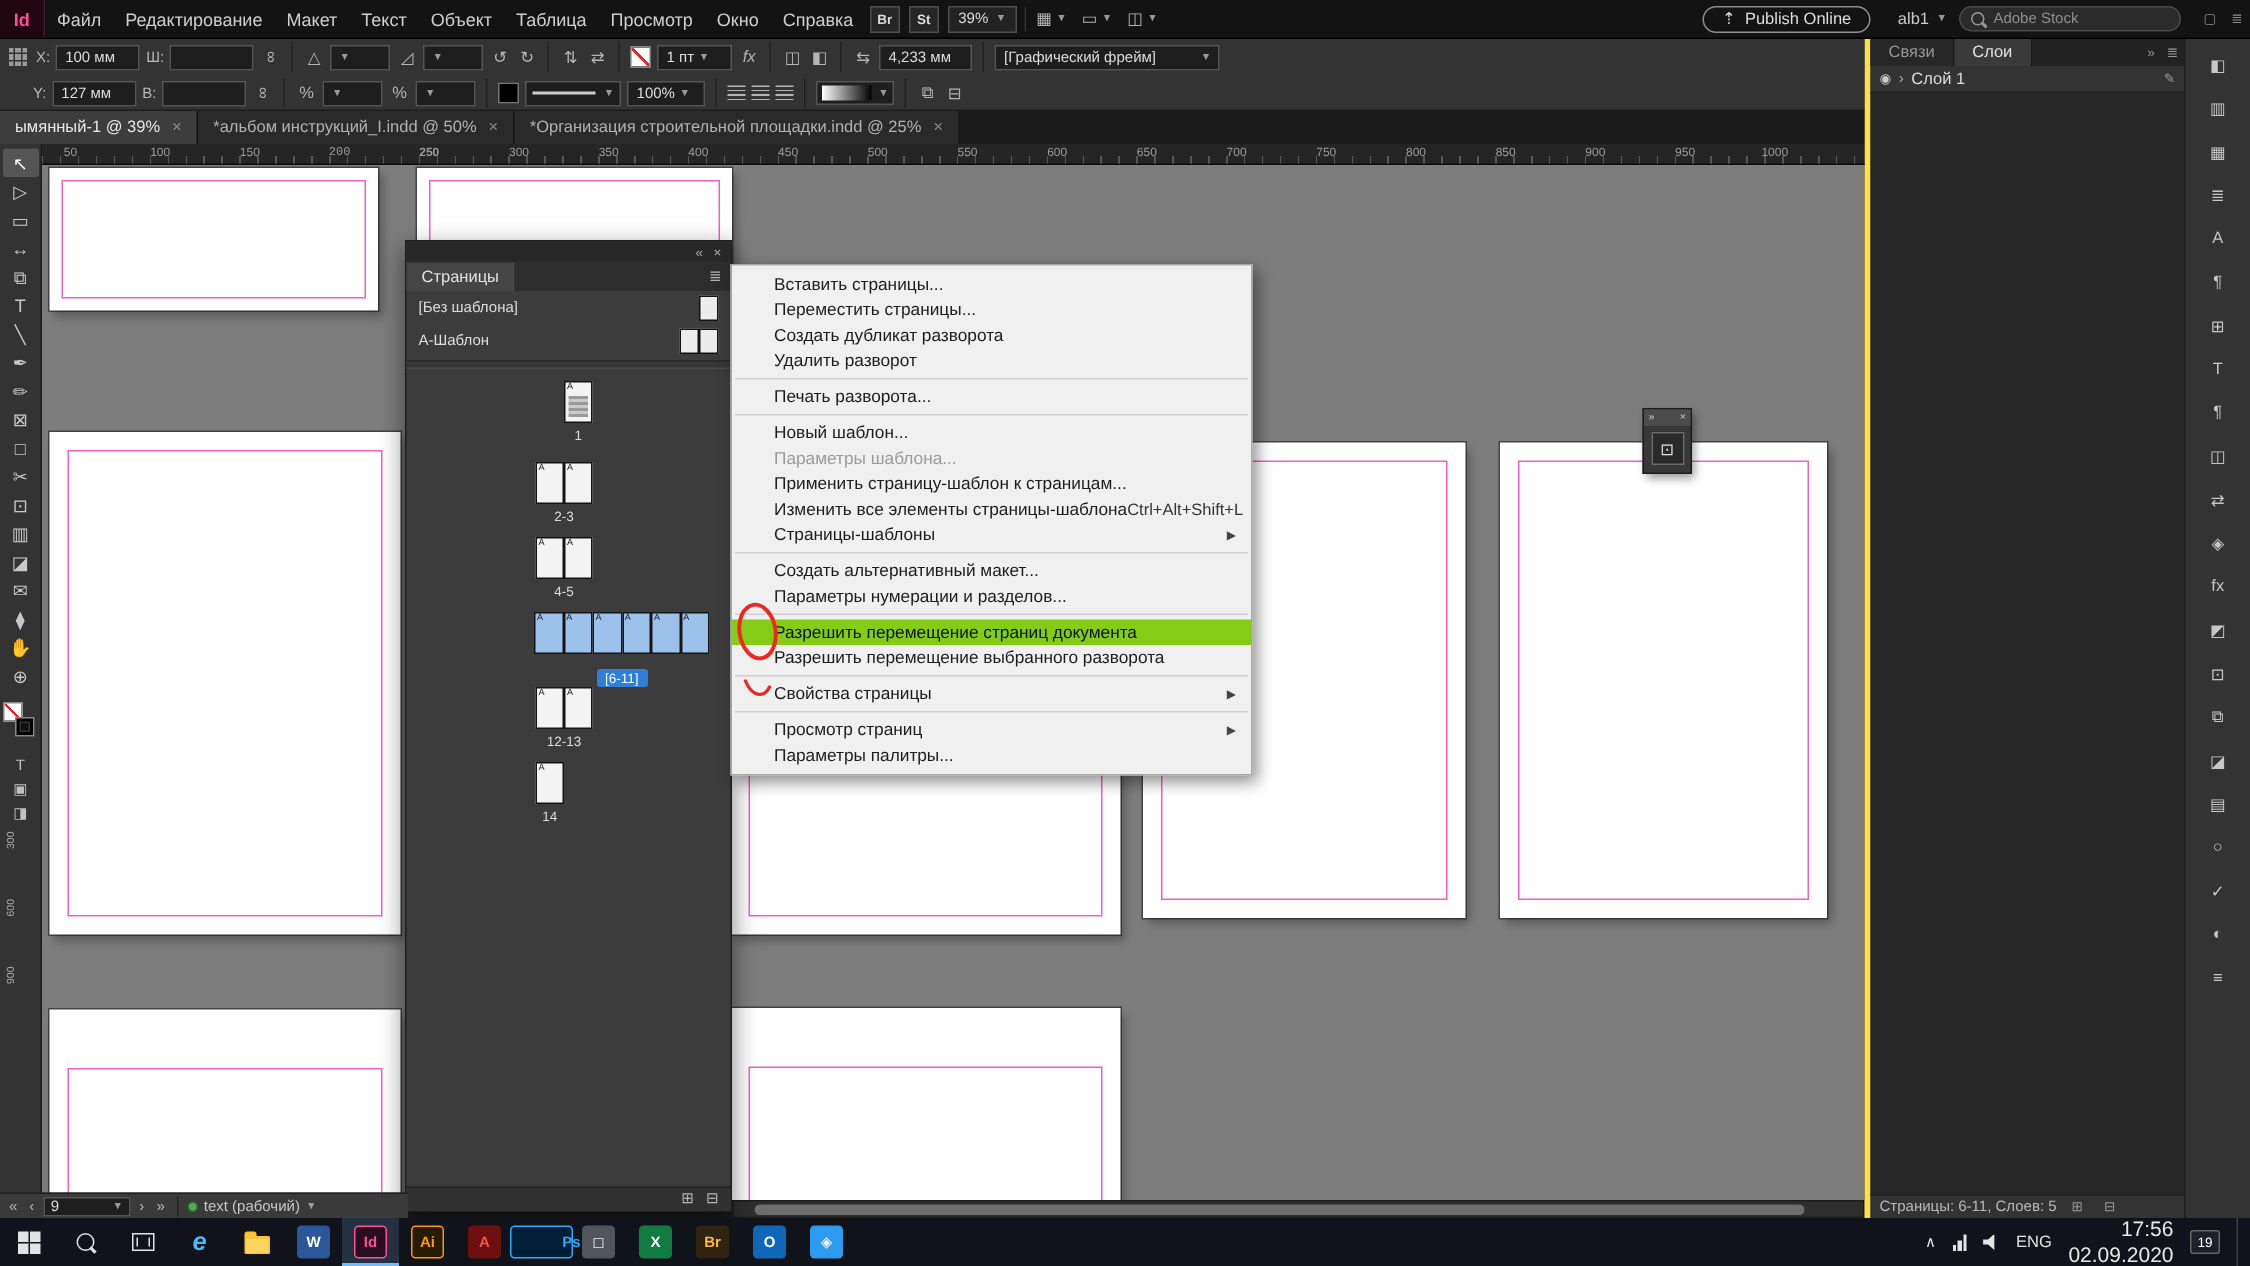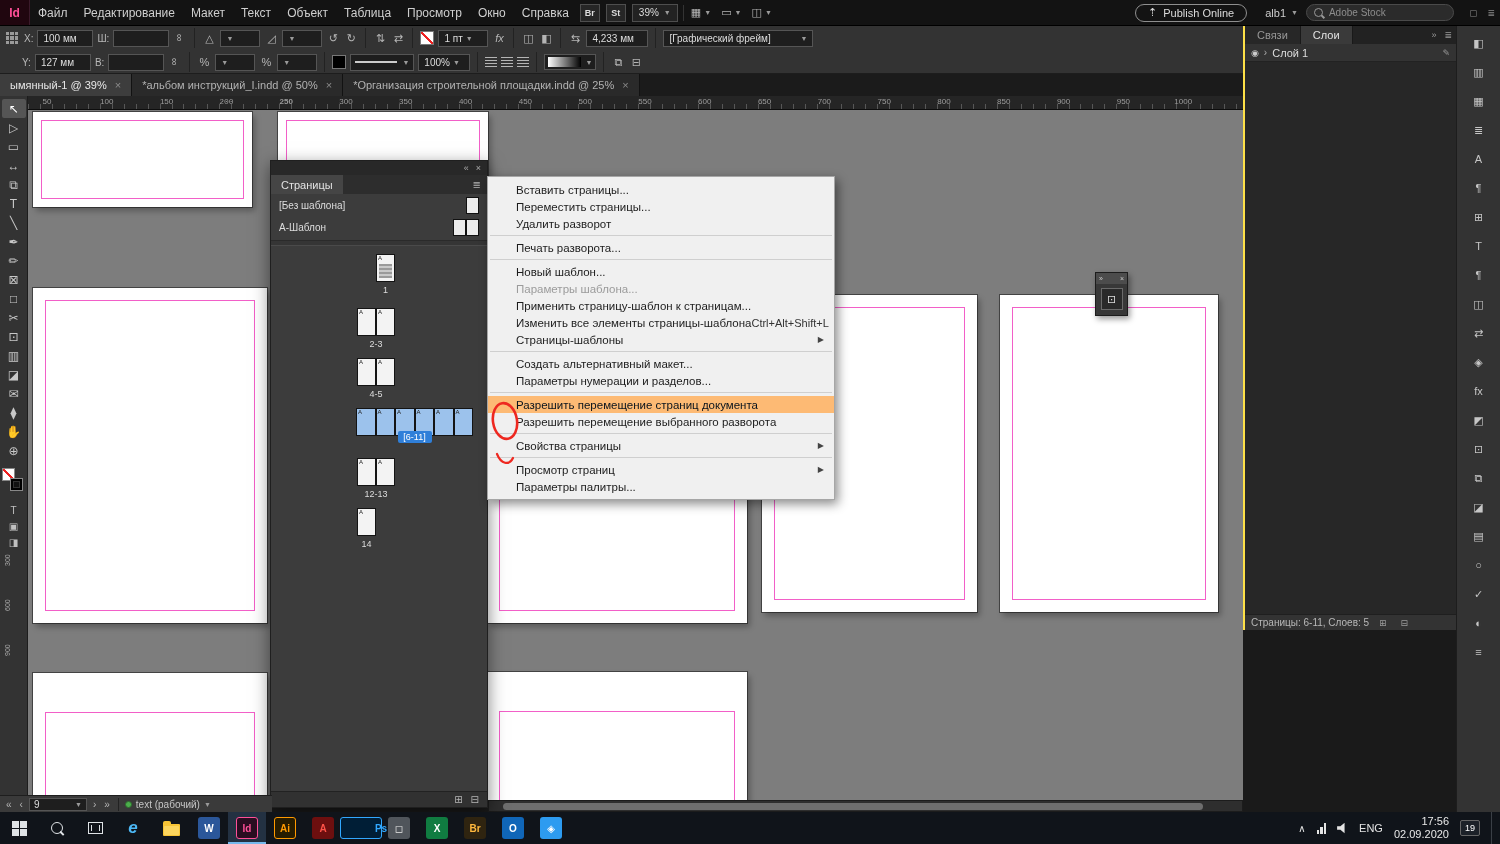--- a/index.html
+++ b/index.html
@@ -84,28 +84,28 @@
 .pthumb{position:absolute;background:#f3f3f3;border:1px solid #141414}
 .pthumb.sel{background:#9cc2ec}
 .pletter{position:absolute;top:0;left:1px;font-size:6px;line-height:7px;color:#222}
 .pimg{position:absolute;left:2px;right:2px;top:9px;height:14px;background:repeating-linear-gradient(0deg,#9a9a9a 0 2px,#c9c9c9 2px 4px)}
 .plabel{position:absolute;font-size:9px;color:#ddd;text-align:center;height:12px;line-height:12px}
 .plabel.sel{background:#2f7fd9;color:#fff;border-radius:2px}
 .pp-footer{position:absolute;left:0;right:0;bottom:0;height:16px;background:#313131;border-top:1px solid #222;display:flex;align-items:center;justify-content:flex-end;gap:8px;padding:0 8px;color:#b5b5b5;font-size:10px}
 
 #contextmenu{position:absolute;left:487px;top:176px;width:348px;background:#f0f0f0;border:1px solid #a6a6a6;box-shadow:3px 4px 10px rgba(0,0,0,.45);padding:4px 0;z-index:30;color:#1c1c1c}
 .cm-item{height:17px;display:flex;align-items:center;padding:0 10px 0 28px;font-size:11.5px;white-space:nowrap}
-.cm-item.hl{background:#fdba74;color:#08131d}
+.cm-item.hl{background:#84cc16;color:#08131d}
 .cm-item.dis{color:#9b9b9b}
 .cm-sep{height:1px;background:#cfcfcf;margin:3px 2px}
 .cm-short{margin-left:auto;font-size:11px;color:#333}
 .cm-arrow{margin-left:auto;font-size:8px;color:#444}
 #annotation{position:absolute;left:479px;top:396px;z-index:40;pointer-events:none}
 
-#dock{position:absolute;left:1243px;top:26px;width:213px;height:604px;background:#2b2b2b;border-left:2px solid #fde047;display:flex;flex-direction:column;z-index:10}
+#dock{position:absolute;left:1243px;top:26px;width:213px;height:786px;background:#2b2b2b;border-left:4px solid #fde047;display:flex;flex-direction:column;z-index:10}
 #dock-tabs{height:18px;background:#222;display:flex;align-items:stretch}
 #dock-tabs-inner{display:flex}
 .dock-tab{padding:0 12px;font-size:11px;color:#979797;display:flex;align-items:center;background:#272727;border-right:1px solid #191919;white-space:nowrap}
 .dock-tab.active{background:#3a3a3a;color:#e2e2e2}
 .dk-ic{color:#9a9a9a;font-size:9px;display:flex;align-items:center;padding:0 4px}
 #dock-tabs .dk-ic:first-of-type{margin-left:auto}
 #layer-row{height:18px;background:#333;border-bottom:1px solid #222;display:flex;align-items:center;gap:5px;padding:0 6px;font-size:11px;color:#ddd}
 .eye{font-size:9px;color:#ccc}
 .disc{font-size:10px;color:#aaa}
 .lr-edit{margin-left:auto;font-size:9px;color:#999}
@@ -139,21 +139,21 @@
 .folder:before{content:"";position:absolute;top:-3px;left:0;width:8px;height:4px;background:#f8c435;border-radius:2px 2px 0 0}
 .folder:after{content:"";position:absolute;left:1px;top:2px;right:1px;bottom:1px;background:#fcd55e;border-radius:1px}
 .tb-letter{font-size:17px;font-weight:bold;font-style:italic}
 .badge{width:22px;height:22px;border-radius:3px;display:flex;align-items:center;justify-content:center;font-size:10px;font-weight:bold}
 #tray{margin-left:auto;display:flex;align-items:center;gap:11px;padding-right:4px;height:32px}
 .tray-glyph{color:#e4e4e4;font-size:10px}
 .netbars{display:flex;align-items:flex-end;gap:1px;height:11px}
 .netbars i{display:block;width:2.5px;background:#e4e4e4}
 .nb1{height:4px}.nb2{height:7px}.nb3{height:11px}
 .spk{width:11px;height:11px;background:#e4e4e4;clip-path:polygon(0 35%,30% 35%,68% 2%,68% 98%,30% 65%,0 65%)}
-#clock{display:flex;flex-direction:column;align-items:flex-end;color:#e8e8e8;font-size:11px;line-height:1.2}
+#clock{display:flex;flex-direction:column;align-items:flex-end;color:#e8e8e8;font-size:14px;line-height:1.2}
 #notif{min-width:20px;height:16px;border:1px solid #666;border-radius:2px;background:#1c2128;color:#fff;font-size:9px;display:flex;align-items:center;justify-content:center;padding:0 3px}
 #showdesk{width:5px;height:32px;border-left:1px solid #3a3f46}
 </style>
 </head>
 <body>
 
 <div id="app">
 
   <div id="canvas">
     <div class="page" style="left:5px;top:2px;width:219px;height:95px">
@@ -461,21 +461,21 @@
         </div>
         <div class="pthumb sel" style="left: 143.5px; top: 162px; width: 19.5px; height: 28px;">
           <div class="pletter">А</div>
         </div>
         <div class="pthumb sel" style="left: 163px; top: 162px; width: 19.5px; height: 28px;">
           <div class="pletter">А</div>
         </div>
         <div class="pthumb sel" style="left: 182.5px; top: 162px; width: 19.5px; height: 28px;">
           <div class="pletter">А</div>
         </div>
-        <div class="plabel sel" style="left: 126.5px; top: 185px; width: 34px;">[6-11]</div>
+        <div class="plabel sel" style="left: 126.5px; top: 200px; width: 34px;">[6-11]</div>
         <div class="pthumb" style="left: 86px; top: 212px; width: 19px; height: 28px;">
           <div class="pletter">А</div>
         </div>
         <div class="pthumb" style="left: 105px; top: 212px; width: 19px; height: 28px;">
           <div class="pletter">А</div>
         </div>
         <div class="plabel" style="left: 86px; top: 242px; width: 38px;">12-13</div>
         <div class="pthumb" style="left: 86px; top: 262px; width: 19px; height: 28px;">
           <div class="pletter">А</div>
         </div>
@@ -486,20 +486,23 @@
       <span>⊟</span>
     </div>
   </div>
 
   <div id="contextmenu">
       <div class="cm-item">
         <div class="cm-label">Вставить страницы...</div>
       </div>
       <div class="cm-item">
         <div class="cm-label">Переместить страницы...</div>
+      </div>
+      <div class="cm-item">
+        <div class="cm-label">Создать дубликат разворота</div>
       </div>
       <div class="cm-item">
         <div class="cm-label">Удалить разворот</div>
       </div>
       <div class="cm-sep"></div>
       <div class="cm-item">
         <div class="cm-label">Печать разворота...</div>
       </div>
       <div class="cm-sep"></div>
       <div class="cm-item">

